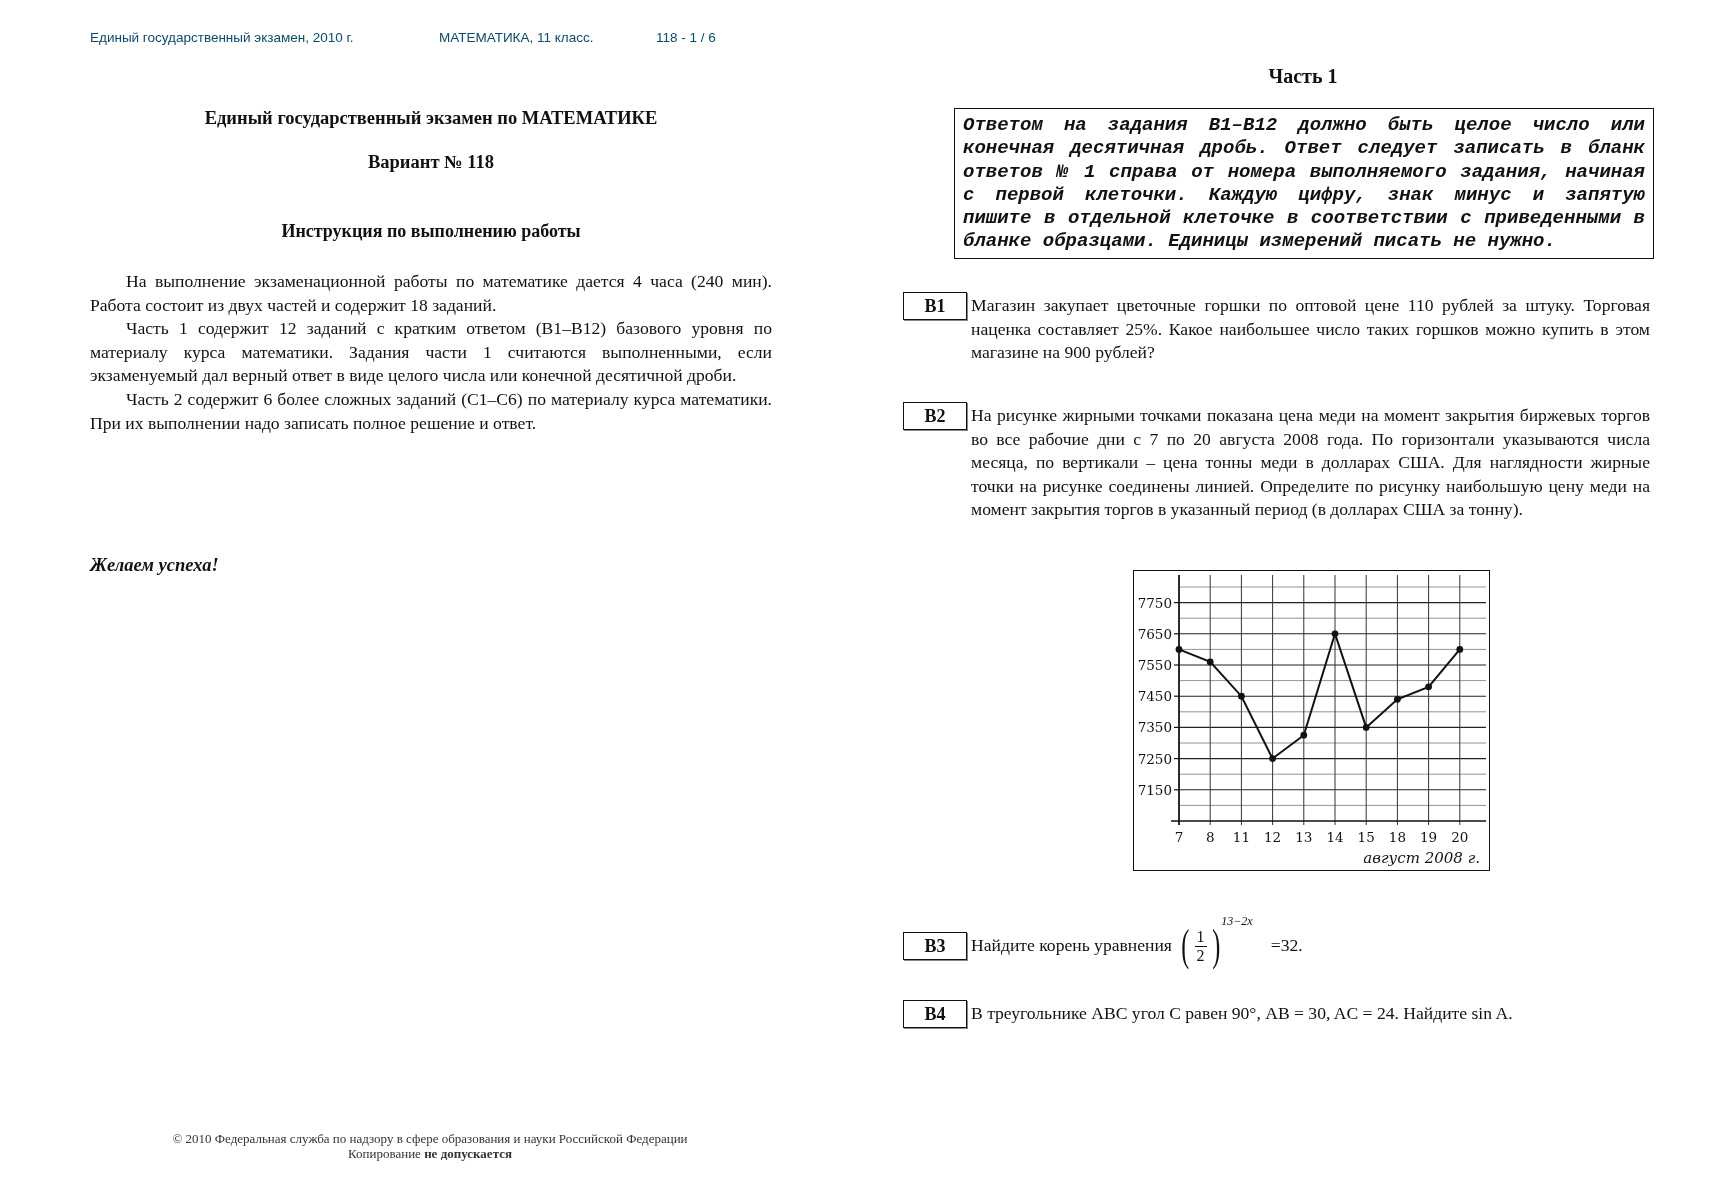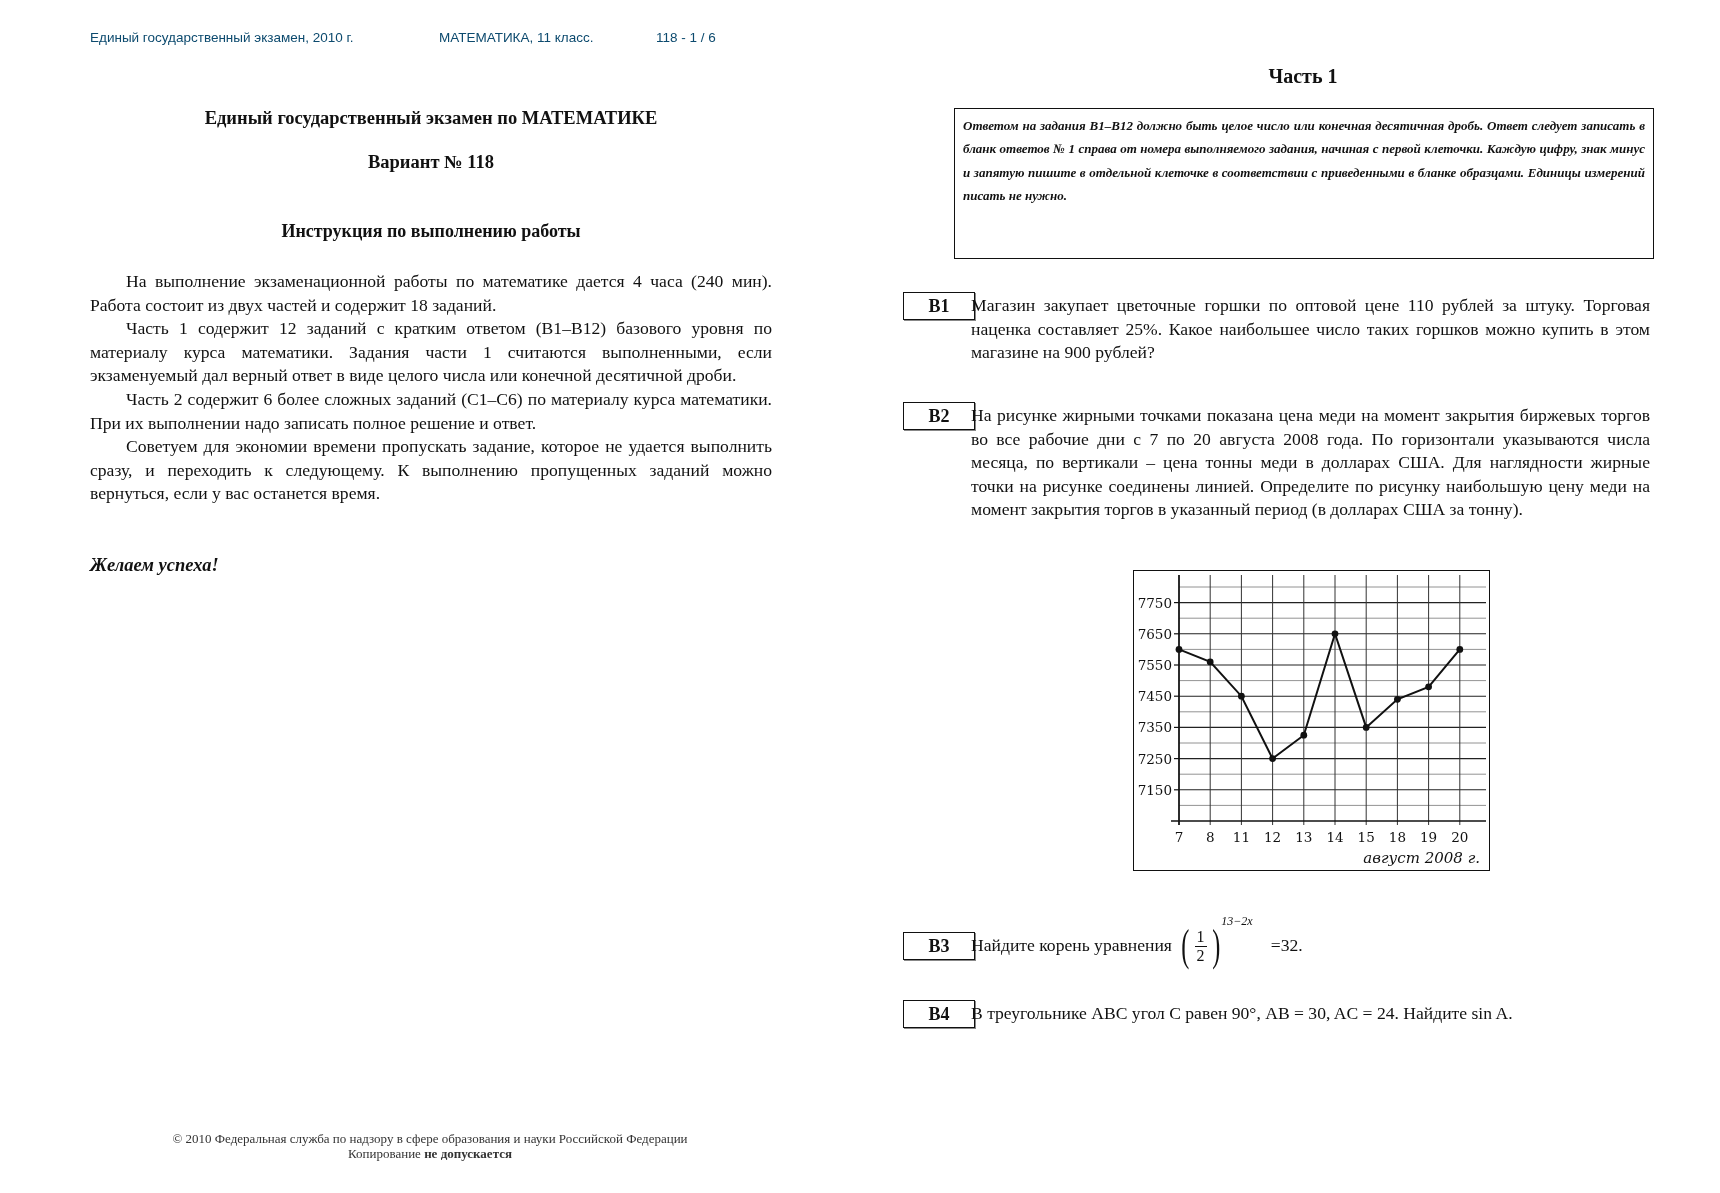--- a/index.html
+++ b/index.html
@@ -7,22 +7,22 @@
   .abs { position:absolute; }
   .hdr { top:30px; font-family:"Liberation Sans", sans-serif; font-size:13.5px; color:#0c4a6e; white-space:nowrap; }
   .center-bold { font-weight:bold; text-align:center; font-size:18.5px; }
   .para { font-size:17.6px; line-height:23.6px; text-align:justify; text-align-last:left; }
   .para p { margin:0; text-indent:36px; }
   .para p + p { margin-top:0; }
   .wish { font-weight:bold; font-style:italic; font-size:18.5px; text-align:left; }
   .footer { font-size:13px; color:#333; text-align:center; line-height:15px; }
   .footer b { font-weight:bold; }
   .part-title { font-weight:bold; font-size:20px; text-align:center; }
-  .note-box { border:1.5px solid #111; padding:5px 8px 4px 8px; font-weight:bold; font-style:italic; font-size:13px; line-height:23.3px; text-align:justify; text-align-last:left; box-sizing:border-box; }
-  .task-label { border:1.5px solid #111; width:72px; height:28px; box-sizing:border-box; font-weight:bold; font-size:18px; line-height:26px; text-align:center; box-shadow:1px 1px 0 #888; }
+  .note-box { border:1.5px solid #111; padding:5px 8px 4px 8px; font-weight:bold; font-style:italic; font-size:19px; line-height:23.3px; text-align:justify; text-align-last:left; box-sizing:border-box;font-family:Liberation Mono, monospace; }
+  .task-label { border:1.5px solid #111; width:64px; height:28px; box-sizing:border-box; font-weight:bold; font-size:18px; line-height:26px; text-align:center; box-shadow:1px 1px 0 #888; }
   .task-text { font-size:17.6px; line-height:23.6px; text-align:justify; text-align-last:left; }
   .task-text-single { font-size:17.6px; line-height:23.6px; white-space:nowrap; }
   .chart-box { border:1.5px solid #111; box-sizing:border-box; background:#fff; }
   .frac { display:inline-flex; flex-direction:column; align-items:center; vertical-align:middle; font-size:16px; line-height:18px; margin:0 2px; }
   .frac .num { border-bottom:1px solid #111; padding:0 2px; }
   .paren { font-size:44px; font-weight:normal; vertical-align:middle; line-height:40px; transform:scaleX(0.55); display:inline-block; }
   .sup { font-size:12px; position:relative; top:-24px; margin-left:-2px; font-style:italic; }
 </style>
 </head>
 <body>
@@ -32,21 +32,20 @@
 <div class="abs hdr" style="left:656px;">118 - 1 / 6</div>
 
 <div class="abs center-bold" style="left:90px; width:682px; top:108px;">Единый государственный экзамен по МАТЕМАТИКЕ</div>
 <div class="abs center-bold" style="left:90px; width:682px; top:152px;">Вариант № 118</div>
 <div class="abs center-bold" style="left:90px; width:682px; top:221px; font-size:18px;">Инструкция по выполнению работы</div>
 
 <div class="abs para" style="left:90px; width:682px; top:270px;">
   <p>На выполнение экзаменационной работы по математике дается 4 часа (240 мин). Работа состоит из двух частей и содержит 18 заданий.</p>
   <p>Часть 1 содержит 12 заданий с кратким ответом (В1–В12) базового уровня по материалу курса математики. Задания части 1 считаются выполненными, если экзаменуемый дал верный ответ в виде целого числа или конечной десятичной дроби.</p>
   <p>Часть 2 содержит 6 более сложных заданий (С1–С6) по материалу курса математики. При их выполнении надо записать полное решение и ответ.</p>
-  <p>Советуем для экономии времени пропускать задание, которое не удается выполнить сразу, и переходить к следующему. К выполнению пропущенных заданий можно вернуться, если у вас останется время.</p>
 </div>
 
 <div class="abs wish" style="left:90px; width:682px; top:555px;">Желаем успеха!</div>
 
 <div class="abs footer" style="left:150px; width:560px; top:1131px;">
   <div>© 2010  Федеральная служба по надзору в сфере образования и науки Российской Федерации</div>
   <div><span>Копирование </span><b>не допускается</b></div>
 </div>
 
 <div class="abs part-title" style="left:953px; width:700px; top:65px;">Часть 1</div>

